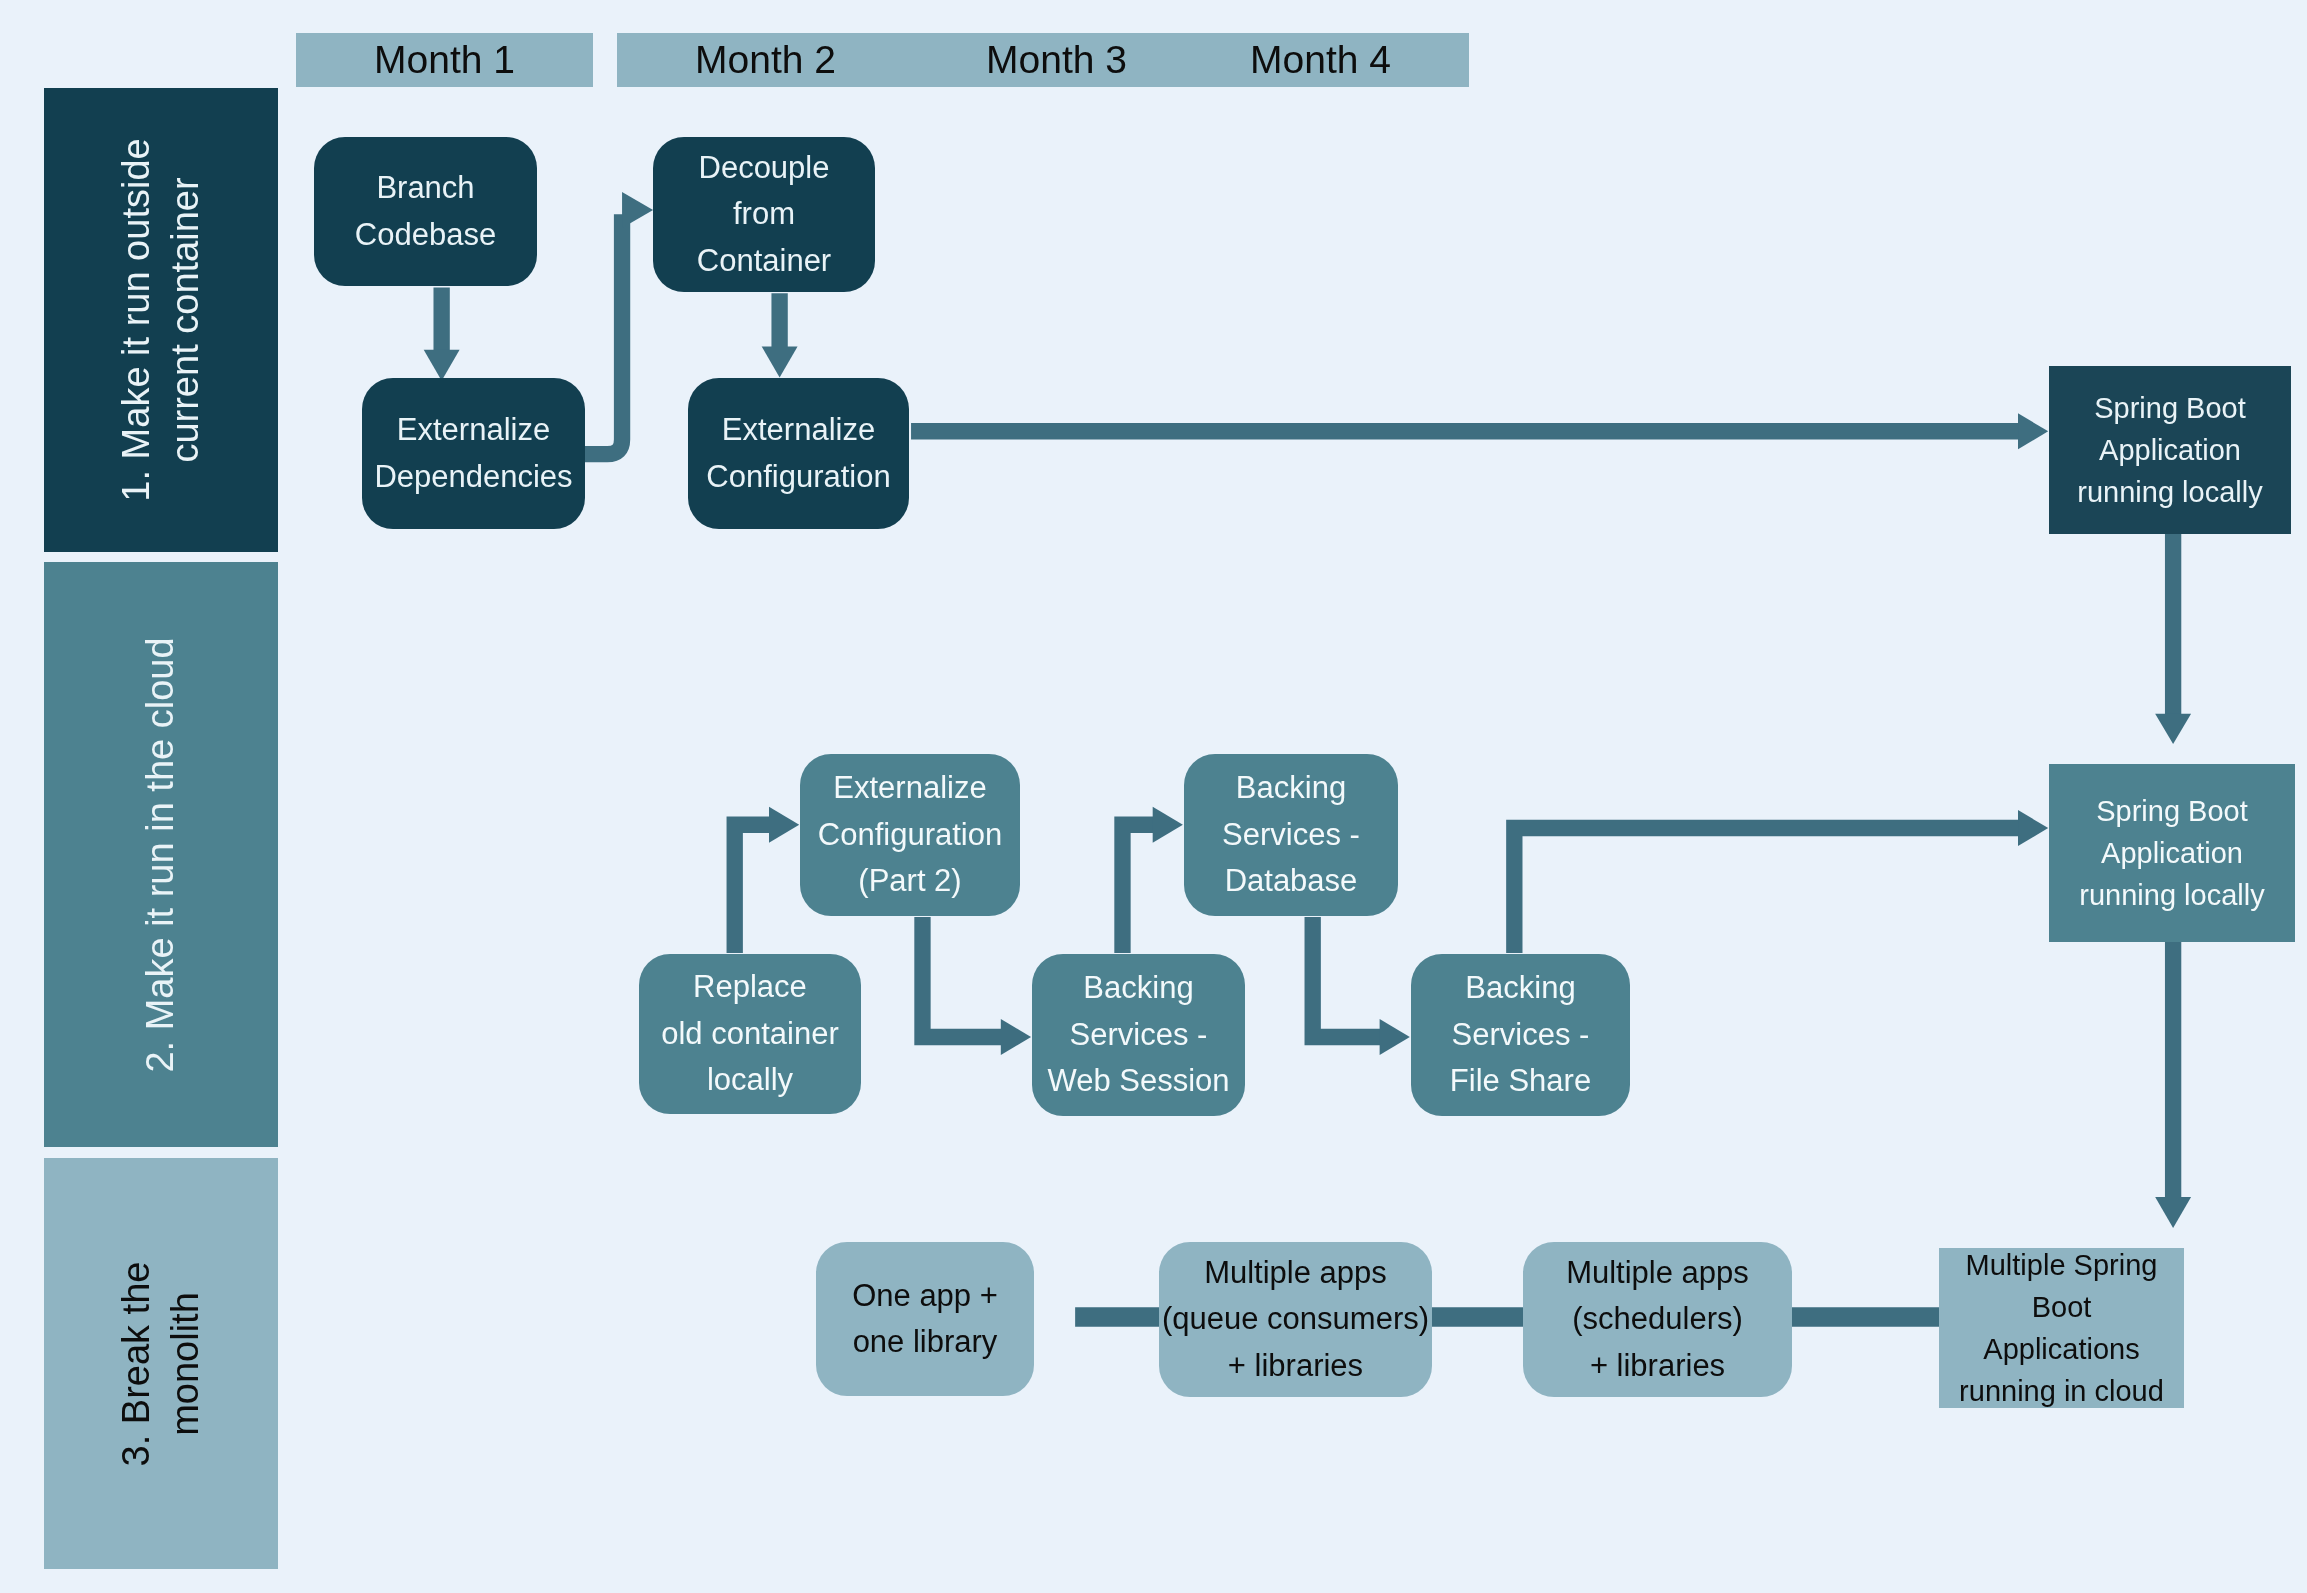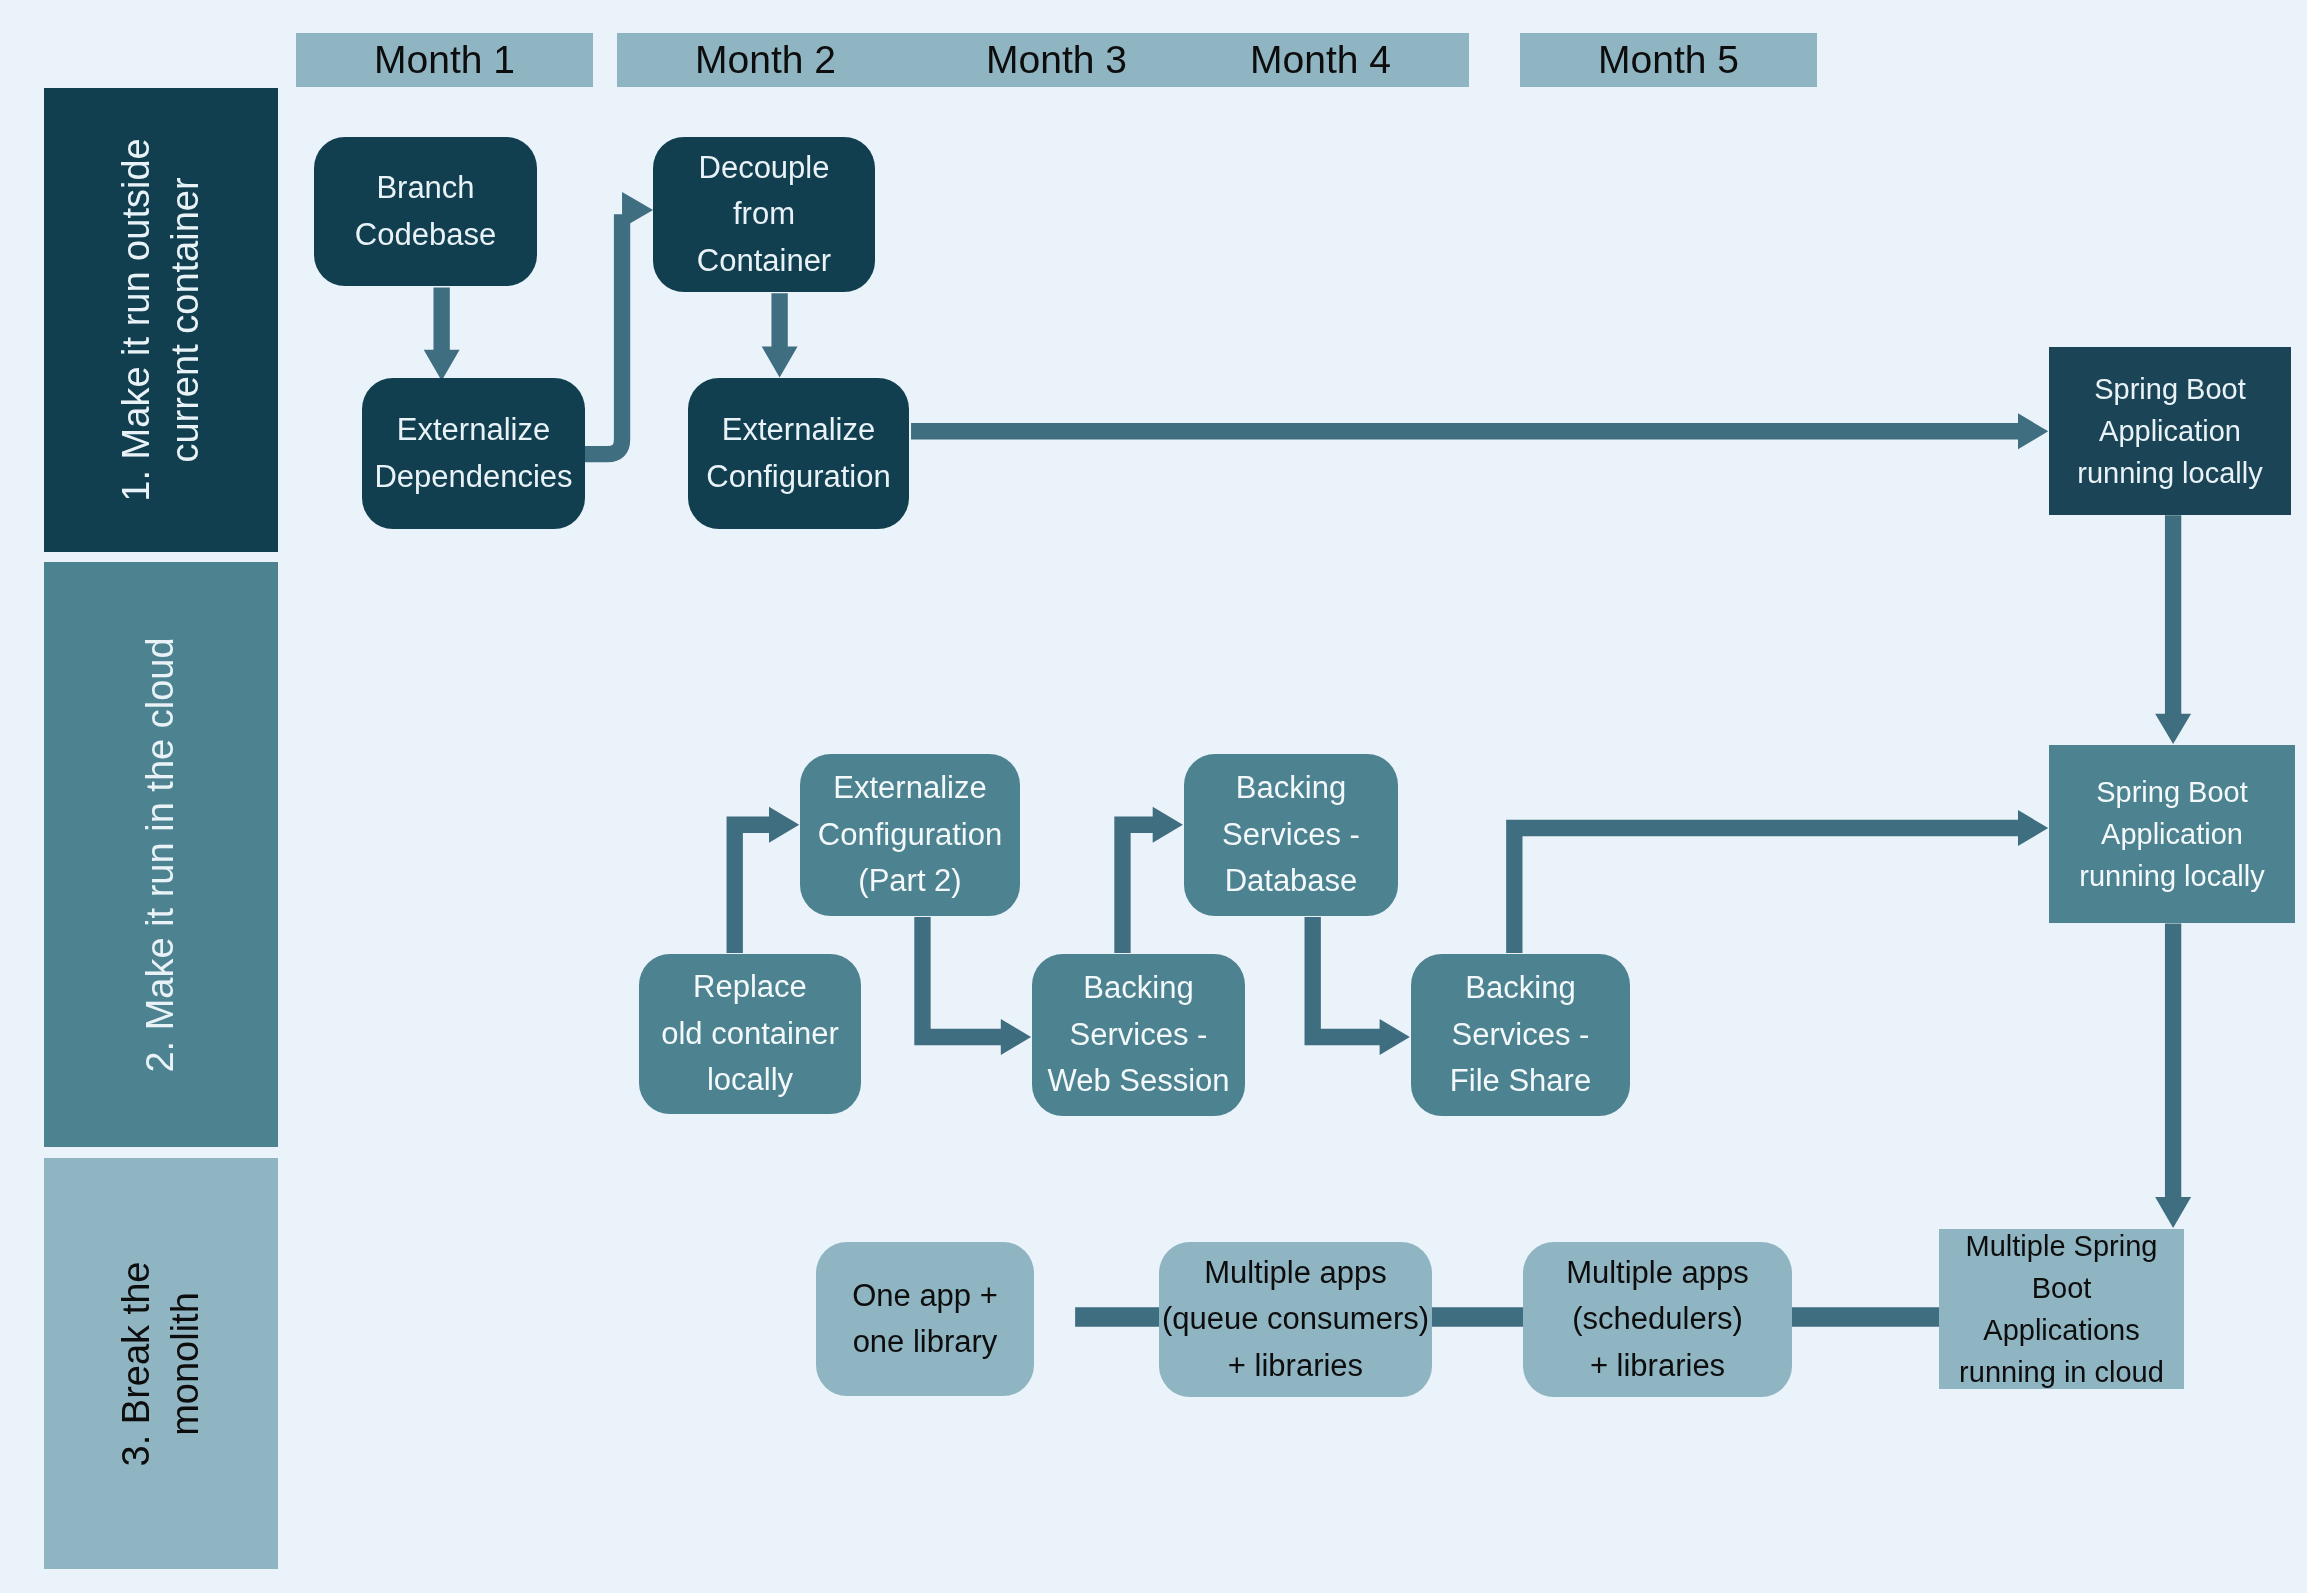--- a/index.html
+++ b/index.html
@@ -48,21 +48,21 @@
     position:absolute;
     display:flex;align-items:center;justify-content:center;
     text-align:center;font-size:31px;line-height:1.5;
   }
   .node span{white-space:pre-line;}
   .node.rounded{border-radius:31px;}
   .node.dark{background:var(--dark-teal);color:var(--text-on-dark);}
   .node.darklight{background:var(--dark-teal-light);color:var(--text-on-dark);}
   .node.med{background:var(--medium-teal);color:#F3F9FB;}
   .node.light{background:var(--light-blue-gray);color:var(--text-dark);}
-  .node.small{font-size:29px;line-height:1.45;}
+  .node.small{font-size:29px;line-height:1.45;margin-top:19px;}
 </style>
 </head>
 <body>
 
 <div class="canvas">
 
   <svg class="arrow-layer" width="2307" height="1594" viewBox="0 0 2826 1952">
     <g>
       <path class="arrow-path" d="M 541 352 V 430"></path>
       <polygon class="arrow-head" points="519,428 563,428 541,466"></polygon>
@@ -116,21 +116,20 @@
     <g>
       <path class="arrow-path thick" d="M 2195 1613 H 2470"></path>
       <polygon class="arrow-head" points="2468,1591 2468,1635 2509,1613"></polygon>
     </g>
   </svg>
 
   <div class="month" style="left:296px">Month 1</div>
   <div class="month" style="left:617px">Month 2</div>
   <div class="month" style="left:908px">Month 3</div>
   <div class="month" style="left:1172px">Month 4</div>
-  <div class="month" style="left:1520px">Month 5</div>
 
   <div class="band p1" style="top:88px;height:464px">
     <div class="band-label" style="width:464px">1. Make it run outside
 current container</div>
   </div>
   <div class="band p2" style="top:562px;height:585px">
     <div class="band-label" style="width:585px">2. Make it run in the cloud</div>
   </div>
   <div class="band p3" style="top:1158px;height:411px">
     <div class="band-label" style="width:411px">3. Break the

